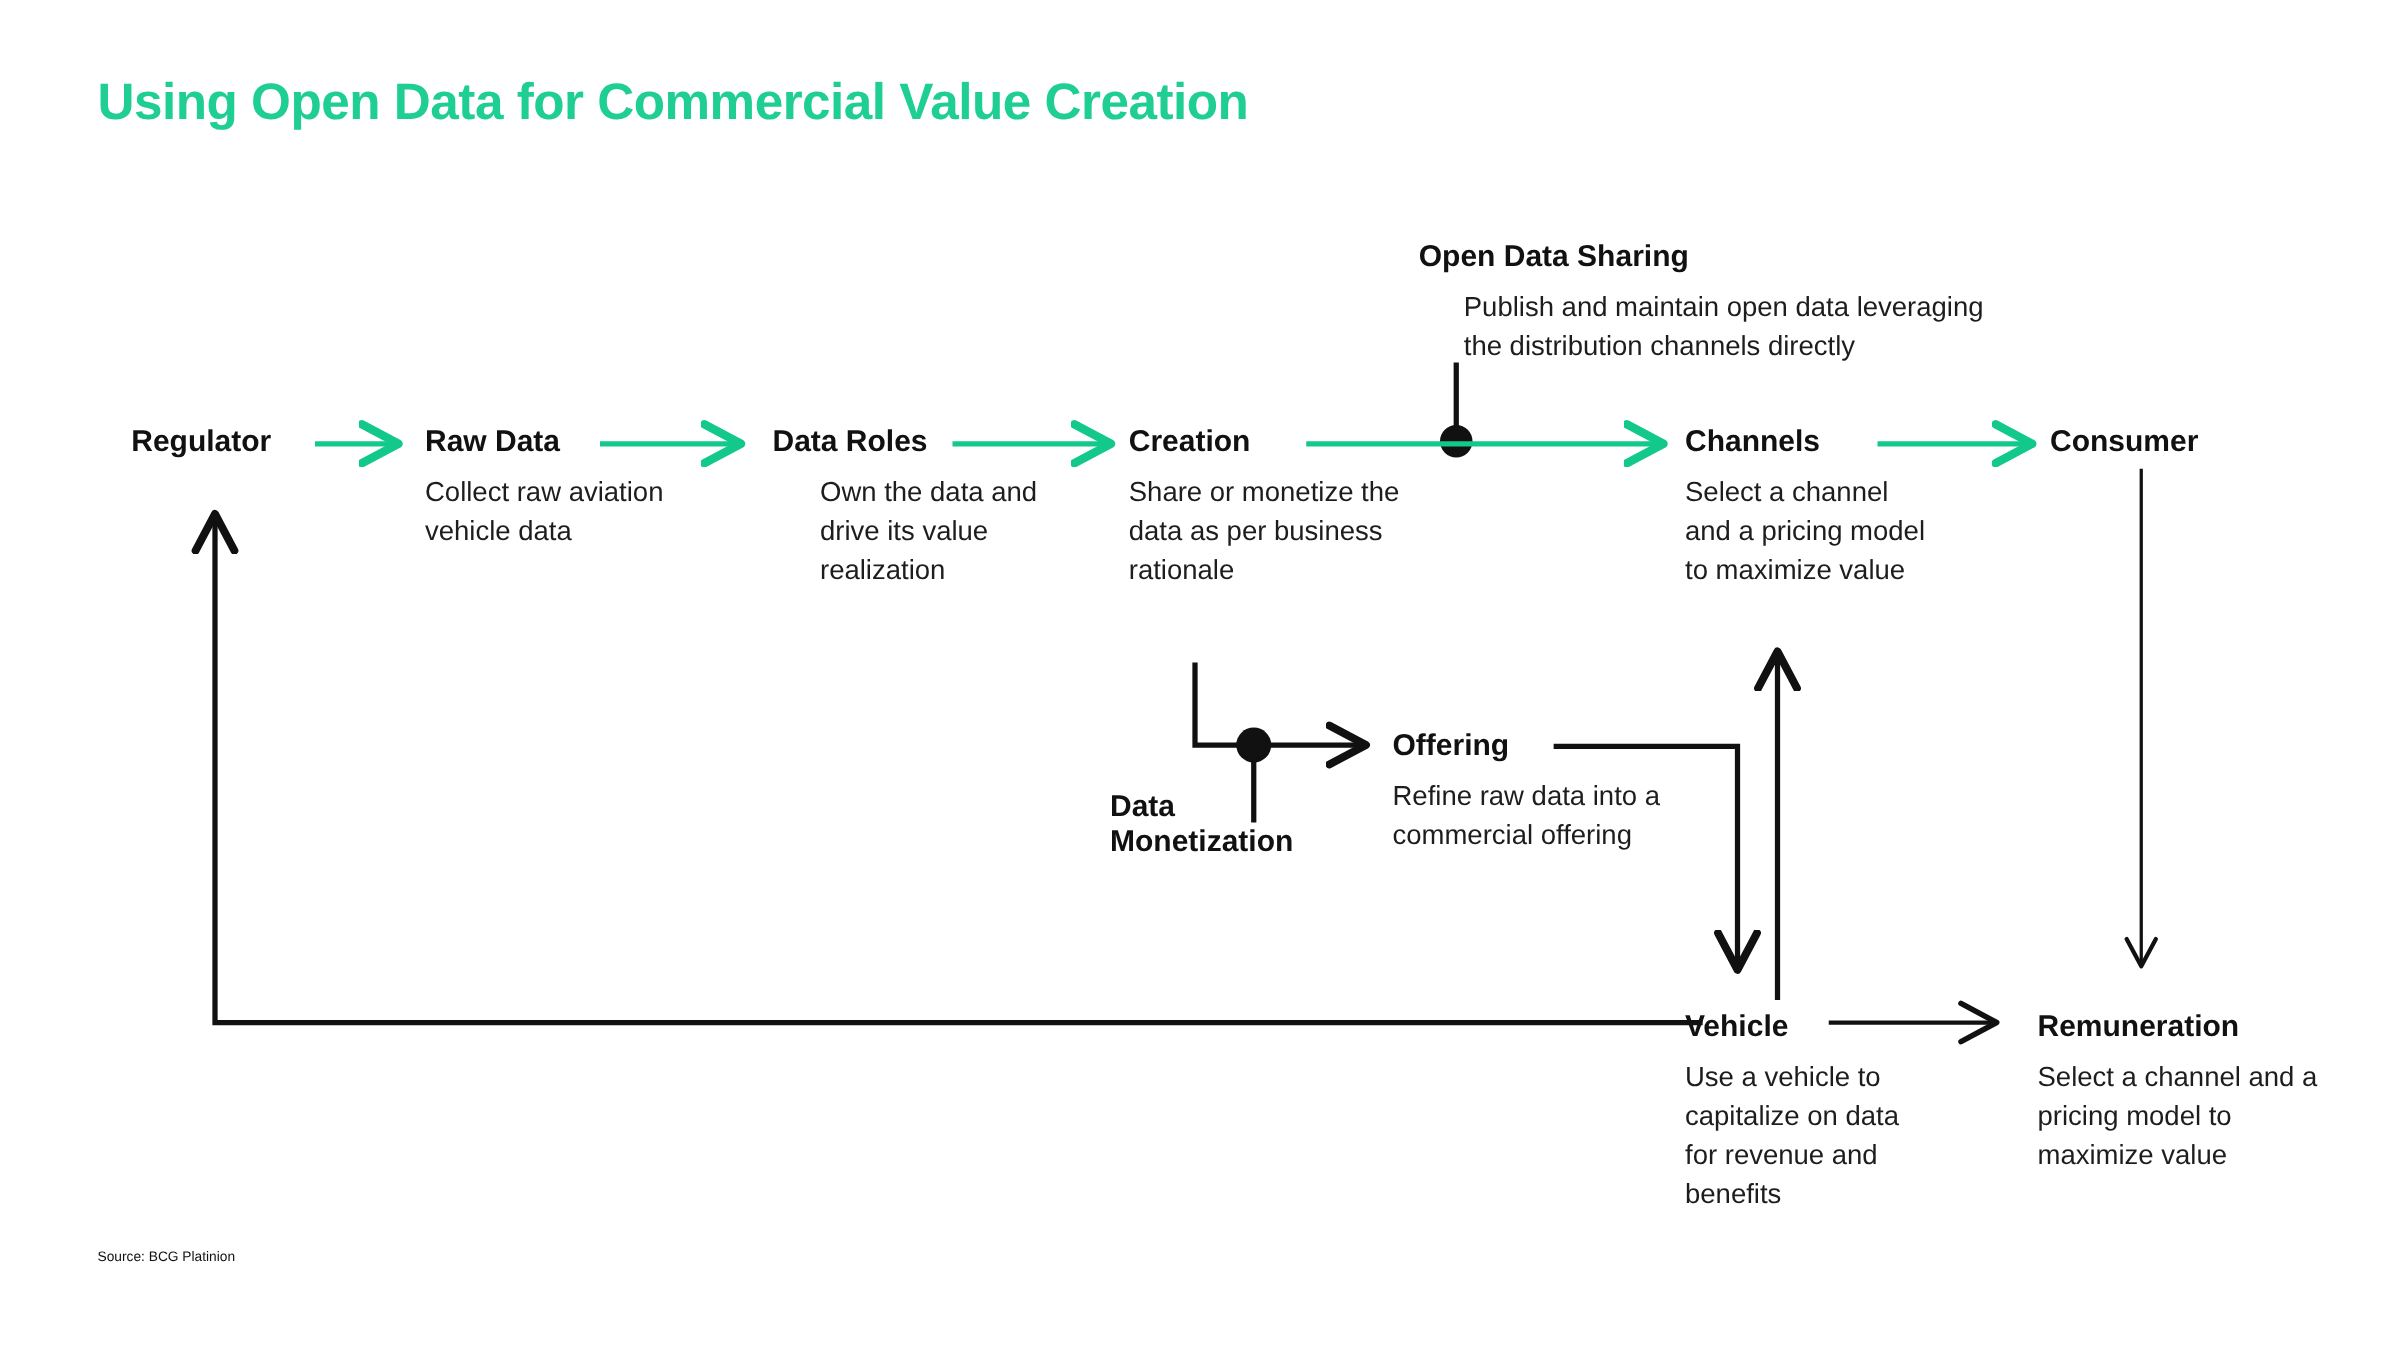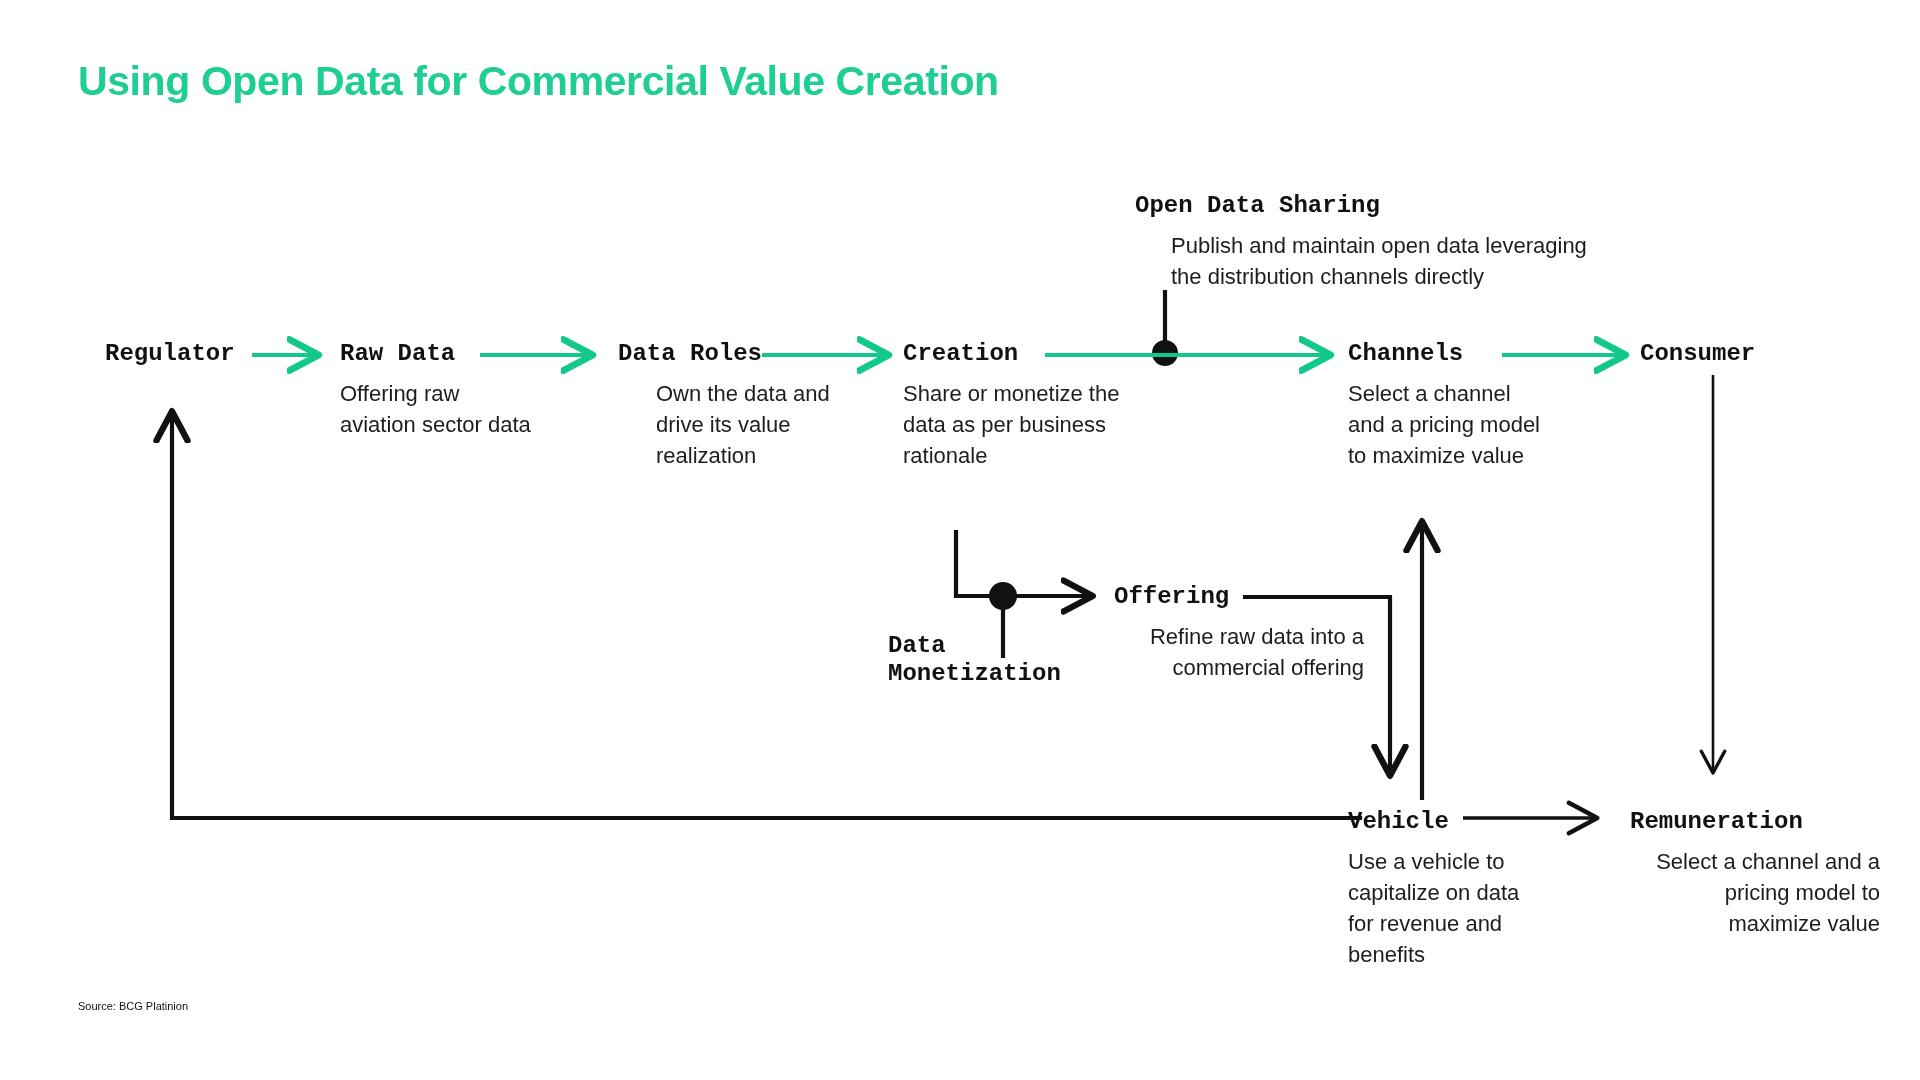--- a/index.html
+++ b/index.html
@@ -33,35 +33,34 @@
   
   .node {
     position: absolute;
   }
   .node-title {
     font-size: 24px;
     font-weight: 700;
     color: #111111;
     line-height: 28px;
     white-space: nowrap;
-    font-family: Liberation Mono, monospace;
   }
   .node-title.wrap { white-space: normal; }
   .node-desc {
     margin-top: 10px;
     font-size: 22px;
     font-weight: 400;
     color: #1d1d1d;
     line-height: 31px;
   }
   .node-desc.narrow { width: 200px; }
   .node-desc.mid    { width: 215px; margin-left: 38px; }
   .node-desc.wide   { width: 240px; }
   .node-desc.xwide  { width: 430px; margin-left: 36px; }
-  .node-desc.vwide  { width: 250px; text-align: right; }
+  .node-desc.vwide  { width: 250px; }
 
   
   svg.layer {
     position: absolute;
     left: 0;
     top: 0;
     width: 1920px;
     height: 1080px;
     pointer-events: none;
     overflow: visible;
@@ -139,21 +138,21 @@
       <line x1="1502" y1="355" x2="1625" y2="355" marker-end="url(#ahGreen)"></line>
     </g>
   </svg>
 
   <div class="node" style="left:105px; top:340px;">
     <div class="node-title">Regulator</div>
   </div>
 
   <div class="node" style="left:340px; top:340px;">
     <div class="node-title">Raw Data</div>
-    <div class="node-desc narrow">Offering raw aviation sector data</div>
+    <div class="node-desc narrow">Collect raw aviation vehicle data</div>
   </div>
 
   <div class="node" style="left:618px; top:340px;">
     <div class="node-title">Data Roles</div>
     <div class="node-desc mid">Own the data and drive its value realization</div>
   </div>
 
   <div class="node" style="left:903px; top:340px;">
     <div class="node-title">Creation</div>
     <div class="node-desc wide">Share or monetize the data as per business rationale</div>

